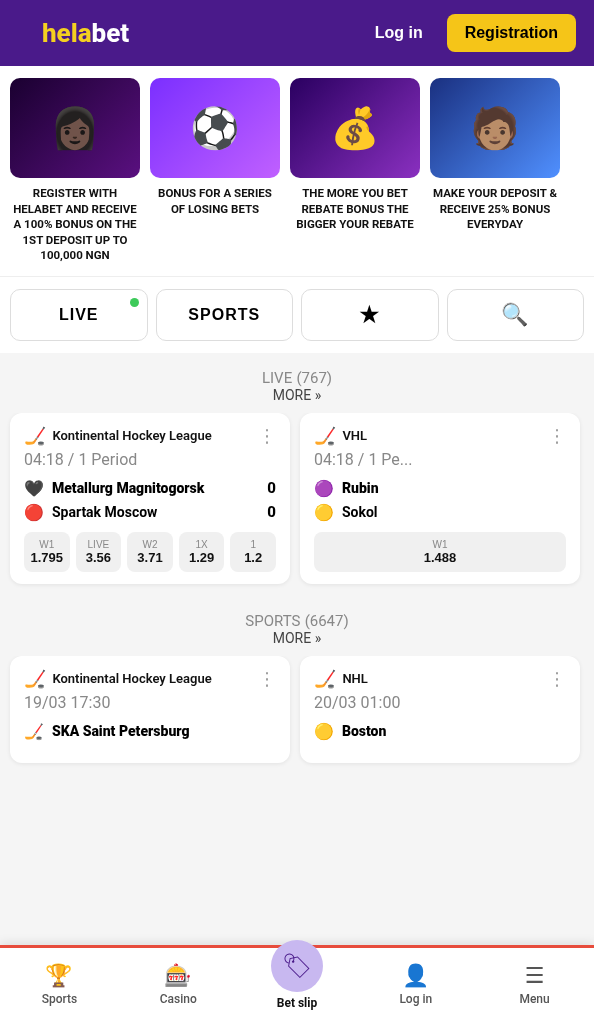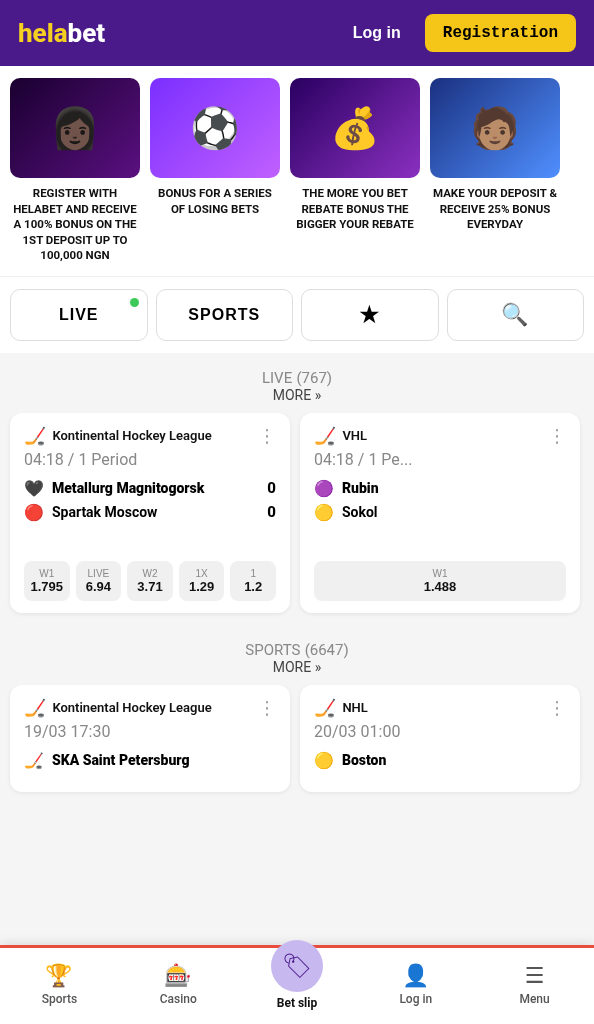--- a/index.html
+++ b/index.html
@@ -20,21 +20,21 @@
       align-items: center;
       justify-content: space-between;
       padding: 14px 18px;
     }
     .logo {
       display: flex;
       align-items: center;
       font-size: 26px;
       font-weight: 800;
     }
-    .logo-hela { color: #f5d020; }
+    .logo-hela { color: #f5d020; margin-left: 24px; }
     .logo-bet { color: #ffffff; }
     .header-buttons {
       display: flex;
       gap: 10px;
       align-items: center;
     }
     .btn-login {
       background: transparent;
       color: #ffffff;
       border: none;
@@ -45,21 +45,20 @@
     }
     .btn-register {
       background: #f5c518;
       color: #000;
       border: none;
       border-radius: 8px;
       font-size: 16px;
       font-weight: 700;
       cursor: pointer;
       padding: 10px 18px;
-      font-family: Liberation Mono, monospace;
     }
 
     
     .promo-carousel {
       background: #fff;
       padding: 12px 10px;
       display: flex;
       gap: 10px;
       overflow-x: auto;
       scrollbar-width: none;
@@ -228,21 +227,20 @@
       gap: 6px;
     }
     .odd-btn {
       flex: 1;
       background: #f0f0f0;
       border: none;
       border-radius: 8px;
       padding: 7px 4px;
       text-align: center;
       cursor: pointer;
-      margin-top: 29px;
     }
     .odd-label {
       font-size: 10px;
       color: #888;
       display: block;
     }
     .odd-value {
       font-size: 13px;
       font-weight: 700;
       color: #111;
@@ -388,21 +386,21 @@
 
     </div>
     <div class="odds-row">
     <button class="odd-btn">
       <span class="odd-label">W1</span>
       <span class="odd-value">1.795</span>
     </button>
 
     <button class="odd-btn">
       <span class="odd-label">LIVE</span>
-      <span class="odd-value">6.94</span>
+      <span class="odd-value">3.56</span>
     </button>
 
     <button class="odd-btn">
       <span class="odd-label">W2</span>
       <span class="odd-value">3.71</span>
     </button>
 
     <button class="odd-btn">
       <span class="odd-label">1X</span>
       <span class="odd-value">1.29</span>

